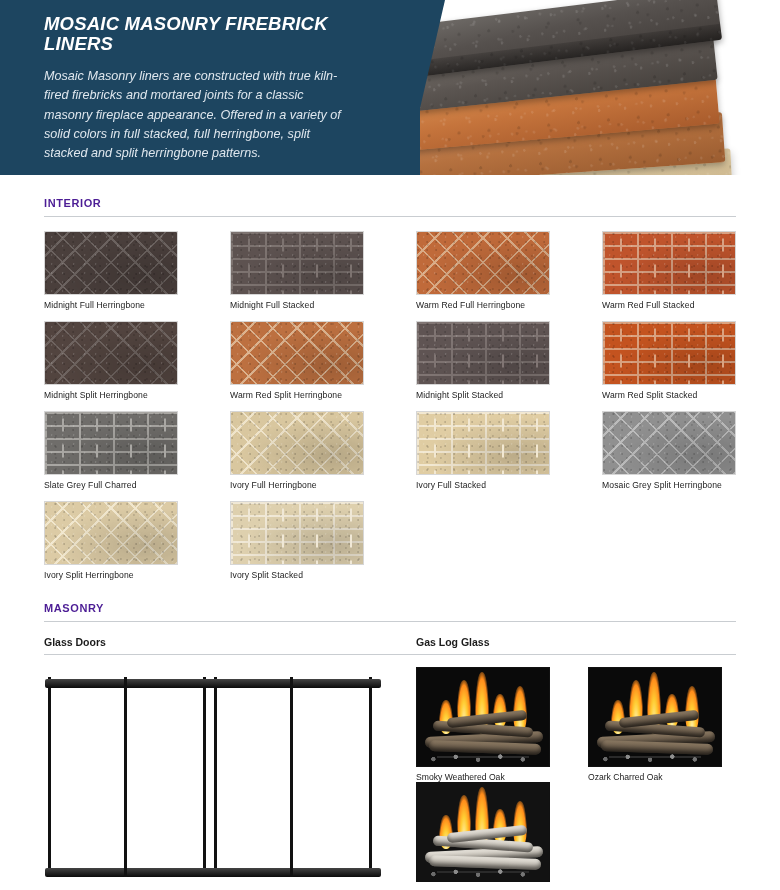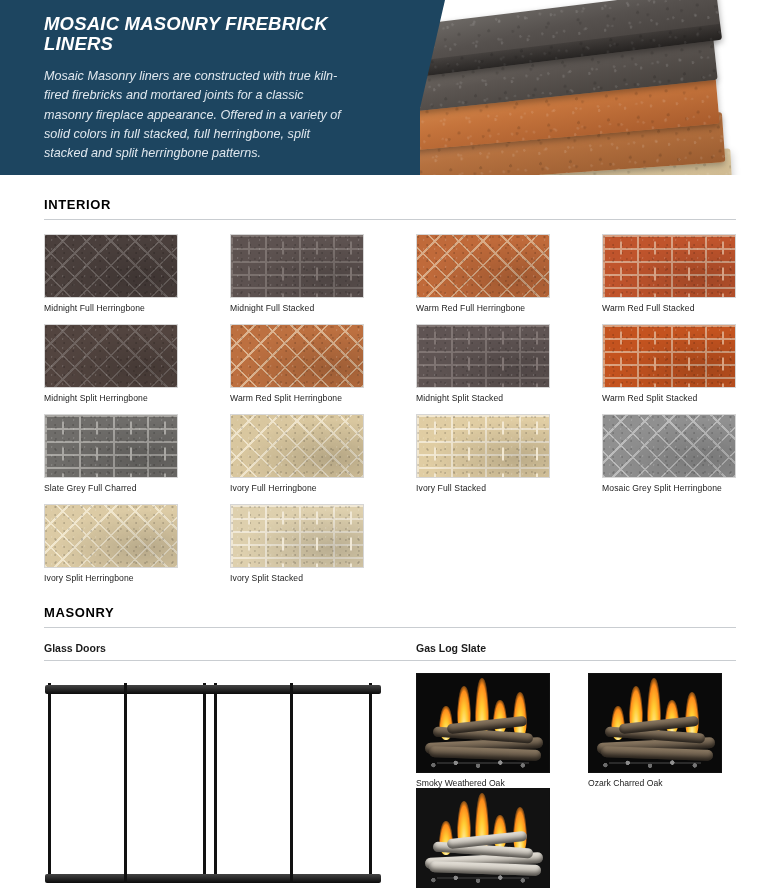--- a/index.html
+++ b/index.html
@@ -120,23 +120,23 @@
       radial-gradient(circle at 74% 70%, rgba(0,0,0,.3) 0 1.3px, transparent 1.7px),
       radial-gradient(circle at 88% 40%, rgba(255,255,255,.25) 0 1px, transparent 1.4px);
     background-size: 26px 22px, 30px 24px, 22px 20px, 34px 26px, 28px 18px;
     border-radius: 3px;
   }
 
   
   .content { padding: 0 44px; }
 
   .section-title {
-    font-size: 13px;
+    font-size: 11px;
     font-weight: bold;
-    color: #000000;
+    color: #4c1d95;
     letter-spacing: 0.6px;
     margin: 0;
     padding: 22px 0 7px 0;
   }
   .rule {
     height: 1px;
     background: #c9cdd1;
     width: 100%;
     margin-bottom: 14px;
   }
@@ -488,21 +488,21 @@
           <div class="door-panel right">
             <div class="door-bar top"></div>
             <div class="door-bar bottom"></div>
           </div>
           <div class="door-mullion" style="left:76px"></div>
           <div class="door-mullion" style="left:242px"></div>
         </div>
       </div>
 
       <div class="col-logs">
-        <div class="sub-title">Gas Log Slate</div>
+        <div class="sub-title">Gas Log Glass</div>
         <div class="sub-rule"></div>
         <div class="log-grid" id="log-grid">
             <div class="log-cell">
               <div class="log-img">
                 <div class="flame" style="left: 22px; height: 34px; bottom: 32px;"></div>
                 <div class="flame" style="left: 40px; height: 48px; bottom: 38px;"></div>
                 <div class="flame" style="left: 58px; height: 62px; bottom: 32px;"></div>
                 <div class="flame" style="left: 76px; height: 34px; bottom: 38px;"></div>
                 <div class="flame" style="left: 96px; height: 48px; bottom: 32px;"></div>
                 <div class="log-stack">

